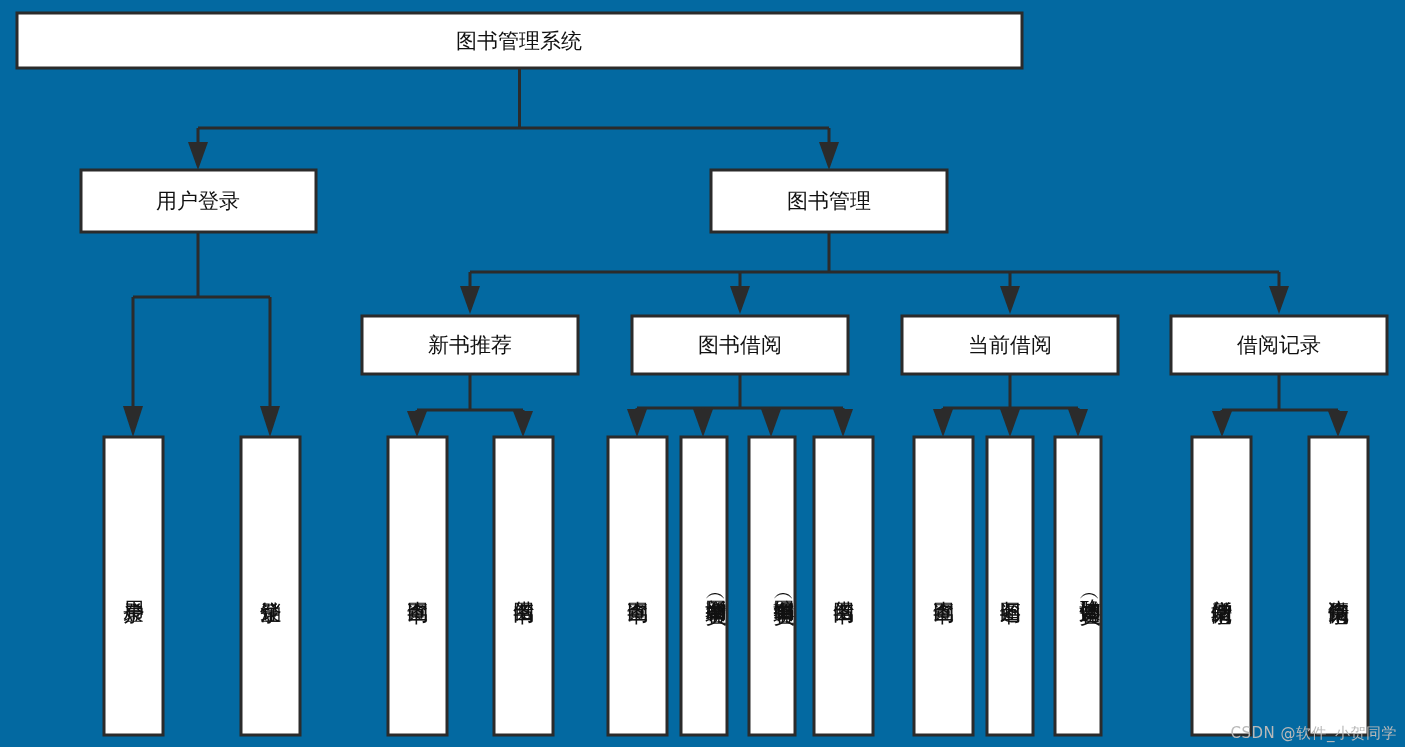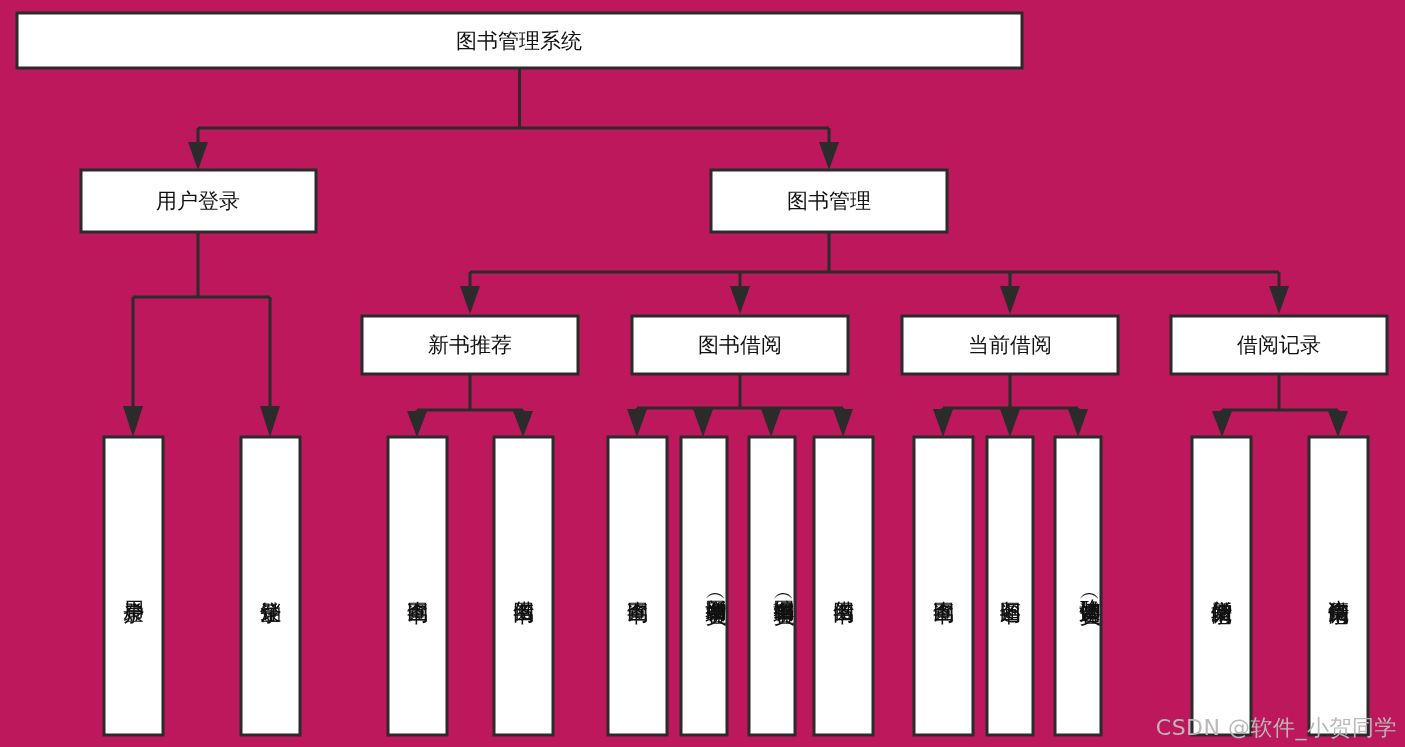--- a/index.html
+++ b/index.html
@@ -10,21 +10,21 @@
   body {
     width: 1405px;
     height: 747px;
     overflow: hidden;
     font-family: "DejaVu Sans", "Liberation Sans", sans-serif;
   }
   #diagram-root {
     position: relative;
     width: 1405px;
     height: 747px;
-    background: #be185d;
+    background: #0369a1;
   }
   svg.flow {
     position: absolute;
     left: 0;
     top: 0;
     width: 1405px;
     height: 747px;
     display: block;
   }
   .node-box {
@@ -70,21 +70,21 @@
     justify-content: center;
     text-align: center;
     white-space: nowrap;
     user-select: none;
   }
   .watermark {
     position: absolute;
     right: 8px;
     bottom: 4px;
     font-family: "DejaVu Sans", "Liberation Sans", sans-serif;
-    font-size: 22px;
+    font-size: 15px;
     color: #b9b9b9;
     letter-spacing: 0.5px;
     white-space: nowrap;
     user-select: none;
   }
 </style>
 </head>
 <body>
 
 <div id="diagram-root">

